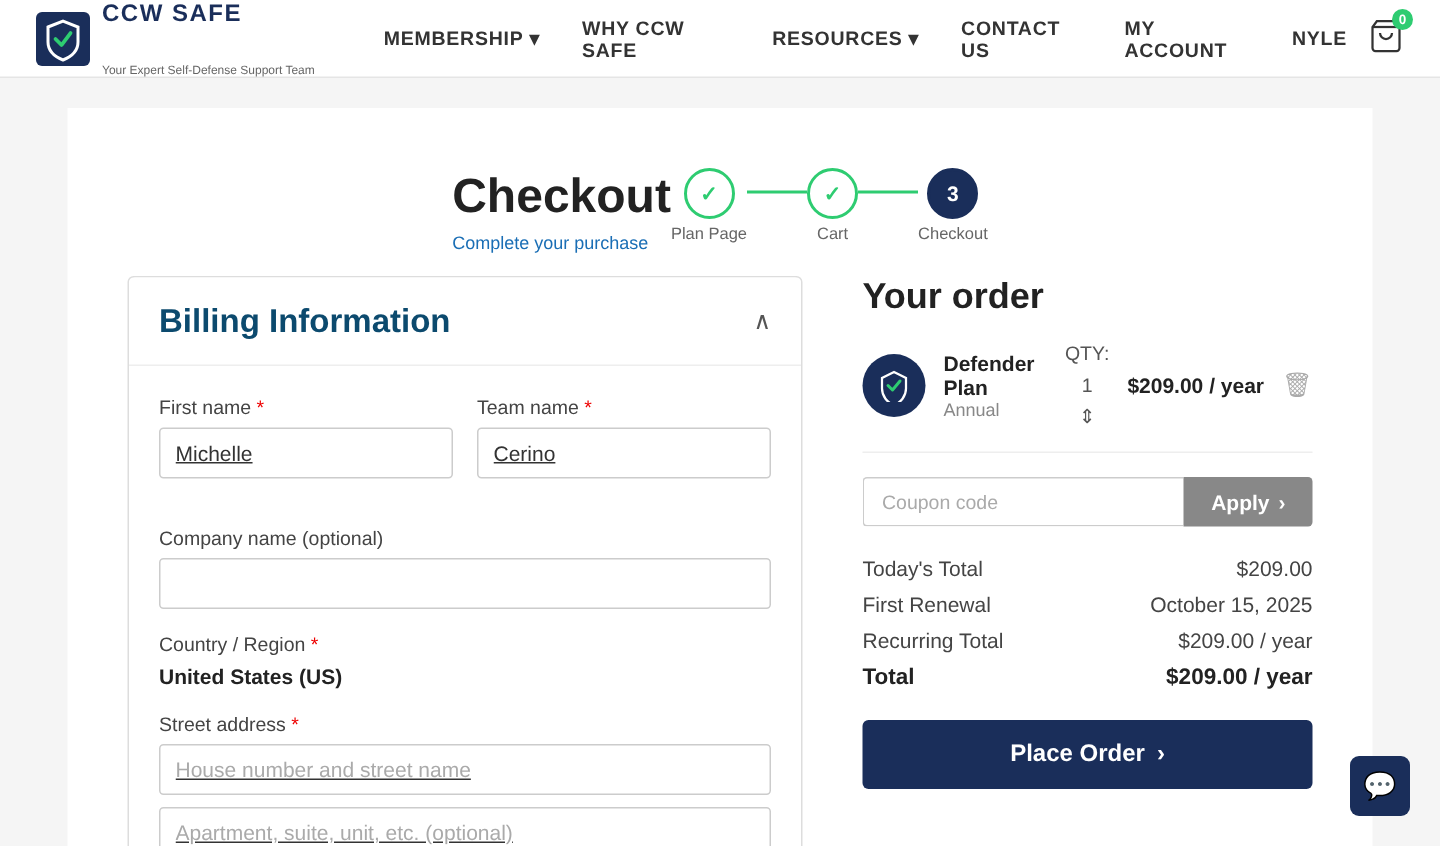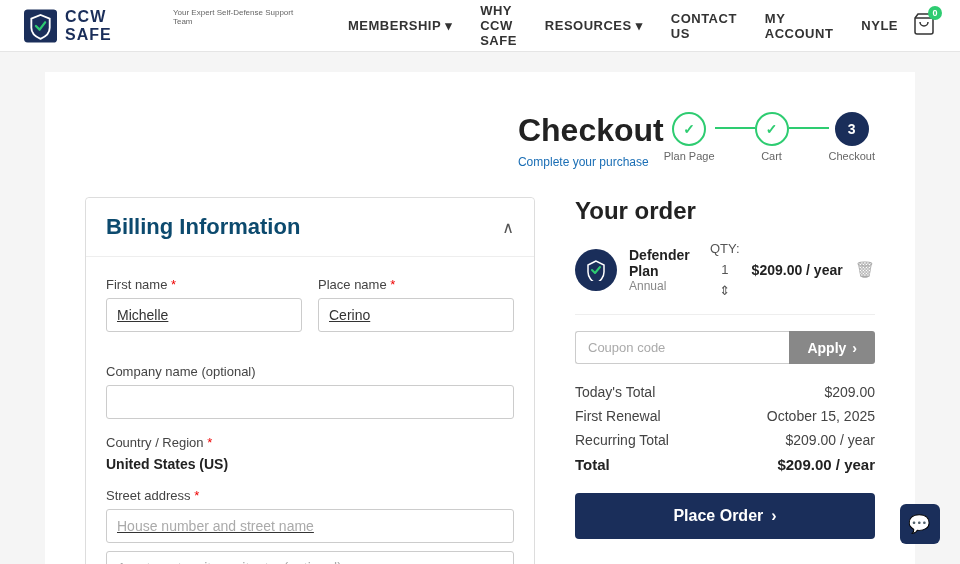--- a/index.html
+++ b/index.html
@@ -2,34 +2,34 @@
 <html><head>
   <meta charset="utf-8">
   <style>
     * { box-sizing: border-box; margin: 0; padding: 0; }
     body { font-family: -apple-system, BlinkMacSystemFont, 'Segoe UI', Arial, sans-serif; background: #f5f5f5; font-size: 14px; color: #333; }
 
     
     .nav { background: #fff; display: flex; align-items: center; padding: 0 24px; height: 52px; border-bottom: 1px solid #e5e5e5; }
     .nav-logo { display: flex; align-items: center; gap: 8px; margin-right: 32px; }
     .nav-logo-icon { width: 36px; height: 36px; }
-    .nav-logo-text { display: flex; flex-direction: row; gap: 23px; }
+    .nav-logo-text { display: flex; flex-direction: column; gap: 23px; }
     .nav-logo-main { font-size: 16px; font-weight: 800; color: #1a2e5a; letter-spacing: 1px; }
     .nav-logo-sub { font-size: 8px; color: #666; }
     .nav-links { display: flex; align-items: center; gap: 0; flex: 1; }
     .nav-link { font-size: 13px; font-weight: 600; color: #333; padding: 0 14px; cursor: pointer; display: flex; align-items: center; gap: 4px; text-transform: uppercase; letter-spacing: 0.5px; }
     .nav-right { display: flex; align-items: center; gap: 16px; margin-left: auto; }
     .nav-cart { position: relative; cursor: pointer; }
     .nav-cart-badge { position: absolute; top: -6px; right: -6px; background: #2ecc71; color: #fff; font-size: 9px; font-weight: 700; width: 14px; height: 14px; border-radius: 50%; display: flex; align-items: center; justify-content: center; }
 
     
     .page { background: #fff; max-width: 870px; margin: 0 auto; padding: 40px 40px; }
 
     
-    .checkout-header { display: flex; justify-content: flex-end; align-items: flex-start; margin-bottom: 28px; }
+    .checkout-header { display: flex; justify-content: center; align-items: flex-start; margin-bottom: 15px; }
     .checkout-title { font-size: 32px; font-weight: 700; color: #222; }
     .checkout-subtitle { font-size: 12px; color: #1a6eb5; font-weight: 500; margin-top: 6px; }
 
     
     .steps { display: flex; align-items: center; gap: 0; }
     .step { display: flex; flex-direction: column; align-items: center; gap: 4px; }
     .step-circle { width: 34px; height: 34px; border-radius: 50%; display: flex; align-items: center; justify-content: center; font-size: 14px; font-weight: 600; }
     .step-circle.done { background: #fff; border: 2px solid #2ecc71; color: #2ecc71; }
     .step-circle.active { background: #1a2e5a; border: 2px solid #1a2e5a; color: #fff; }
     .step-label { font-size: 11px; color: #666; }
@@ -160,21 +160,21 @@
 
           <div class="form-row">
             <div class="form-group">
               <label class="form-label">
                 <span>First name</span> <span class="req">*</span>
               </label>
               <input class="form-input" type="text" value="Michelle" style="">
             </div>
             <div class="form-group">
               <label class="form-label">
-                <span>Place name</span> <span class="req">*</span>
+                <span>Team name</span> <span class="req">*</span>
               </label>
               <input class="form-input" type="text" value="Cerino" style="">
             </div>
           </div>
 
           <div class="form-group">
             <label class="form-label">Company name (optional)</label>
             <input class="form-input" type="text" style="width: 100%;">
           </div>
 

